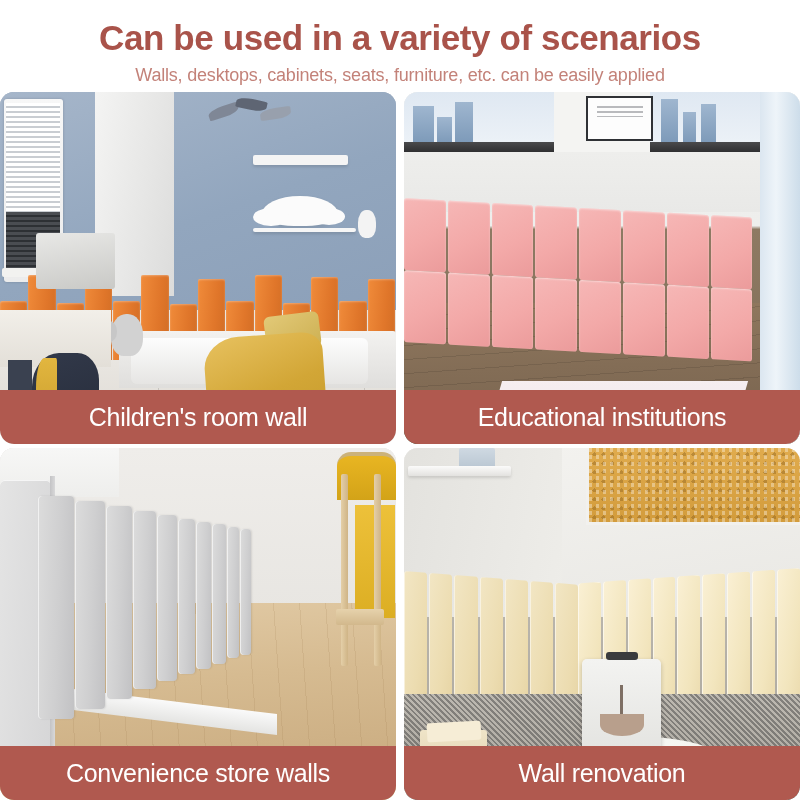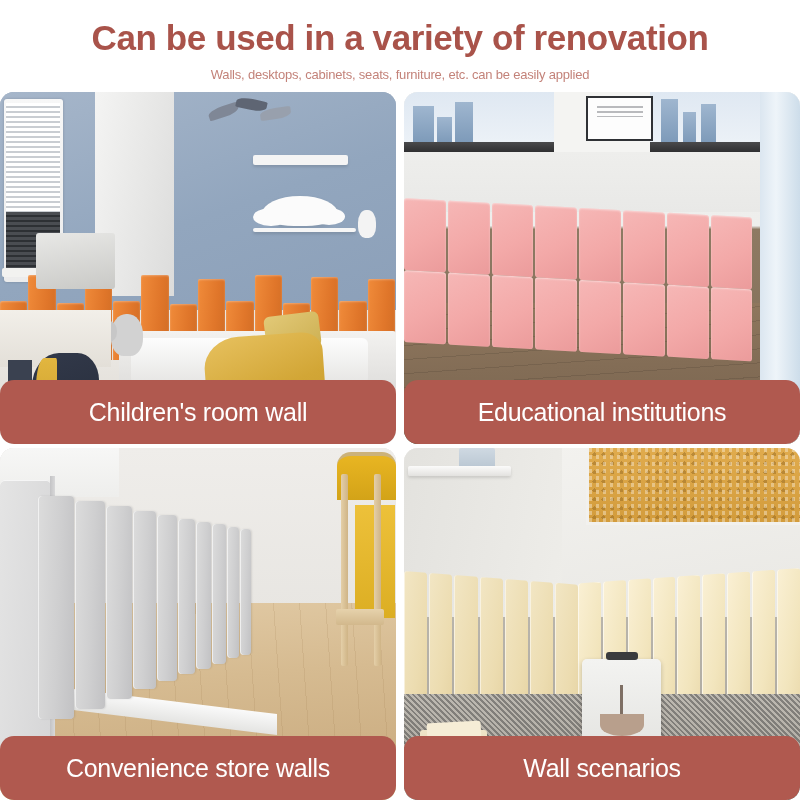--- a/index.html
+++ b/index.html
@@ -10,47 +10,47 @@
   }
   .page{ position:relative; width:800px; height:800px; background:#fff; }
 
   
   .header{ width:800px; padding-top:16px; text-align:center; }
   .title{
     font-size:35px; font-weight:bold; color:#A9534A;
     letter-spacing:-0.4px; line-height:44px; white-space:nowrap;
   }
   .subtitle{
-    font-size:13px; color:#C38279; line-height:26px;
+    font-size:18px; color:#C38279; line-height:26px;
     letter-spacing:-0.2px; white-space:nowrap; margin-top:2px;
   }
 
   
   .grid{
     position:absolute; top:92px; left:0;
     width:800px; height:708px;
     display:grid;
     grid-template-columns:396px 396px;
     grid-template-rows:352px 352px;
     column-gap:8px; row-gap:4px;
     padding:0 0 0 0;
   }
   .card{
     position:relative; border-radius:14px; overflow:hidden;
     background:#ddd;
   }
   .photo{ position:absolute; inset:0; overflow:hidden; }
 
   .caption{
-    position:absolute; left:0; right:0; bottom:0; height:64px;
+    position:absolute; left:0; right:0; bottom:0; height:54px;
     background:#B0594F;
     border-bottom-left-radius:14px; border-bottom-right-radius:14px;
     display:flex; align-items:center; justify-content:center;
     color:#ffffff; font-size:25px; letter-spacing:-0.3px;
-    white-space:nowrap; z-index:40;border-radius:14px;
+    white-space:nowrap; z-index:40;
   }
 
   
   .p1{ background:linear-gradient(180deg,#9fb0c6 0%,#93a6bd 48%,#8fa3ba 60%,#e9e6e2 61%,#ded9d4 100%); }
   .p1 .wall-upper{ position:absolute; left:0; top:0; width:100%; height:62%;
     background:linear-gradient(160deg,#a6b6ca 0%,#92a6be 55%,#8ca0b9 100%); }
   .p1 .wall-white{ position:absolute; left:24%; top:0; width:20%; height:58%;
     background:linear-gradient(100deg,#f4f4f3,#e6e6e5 60%,#dcdcdb); }
   .p1 .window{ position:absolute; left:1%; top:2%; width:15%; height:52%;
     background:linear-gradient(180deg,#f7f7f7,#ececec); border-radius:3px;
@@ -237,21 +237,21 @@
   .p4 .cards{ position:absolute; left:1%; bottom:0; width:32%; height:8%; }
   .p4 .cards i{ position:absolute; width:17%; height:46%; background:#f5f4f1;
     border-radius:1px; box-shadow:0 1px 1px rgba(0,0,0,.25); }
 </style>
 </head>
 <body>
 
 <div class="page">
 
   <div class="header">
-    <div class="title">Can be used in a variety of renovation</div>
+    <div class="title">Can be used in a variety of scenarios</div>
     <div class="subtitle">Walls, desktops, cabinets, seats, furniture, etc. can be easily applied</div>
   </div>
 
   <div class="grid">
 
     <div class="card">
       <div class="photo p1">
         <div class="wall-upper"></div>
         <div class="wall-white"></div>
         <div class="window"></div>
@@ -433,17 +433,17 @@
         </div>
         <div class="toybox"></div>
         <div class="cards">
           <i style="left:2%;top:34%;transform:rotate(-12deg)"></i>
           <i style="left:20%;top:52%;transform:rotate(8deg)"></i>
           <i style="left:40%;top:30%;transform:rotate(-4deg)"></i>
           <i style="left:58%;top:56%;transform:rotate(14deg)"></i>
           <i style="left:76%;top:38%;transform:rotate(-9deg)"></i>
         </div>
       </div>
-      <div class="caption">Wall scenarios</div>
+      <div class="caption">Wall renovation</div>
     </div>
 
   </div>
 </div>
 
 </body></html>

